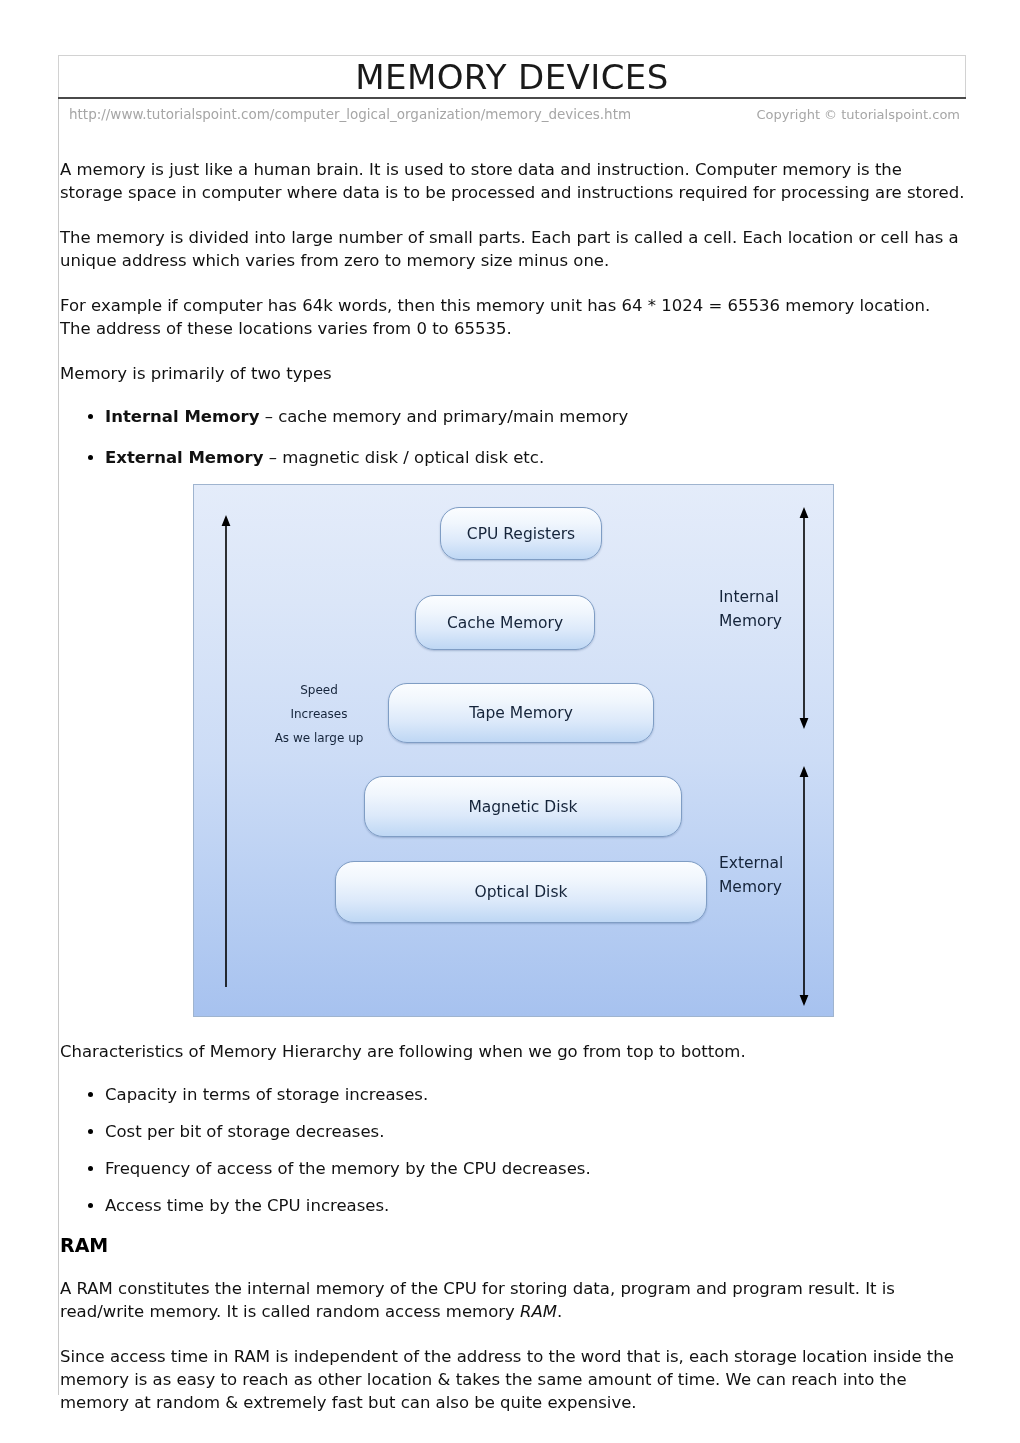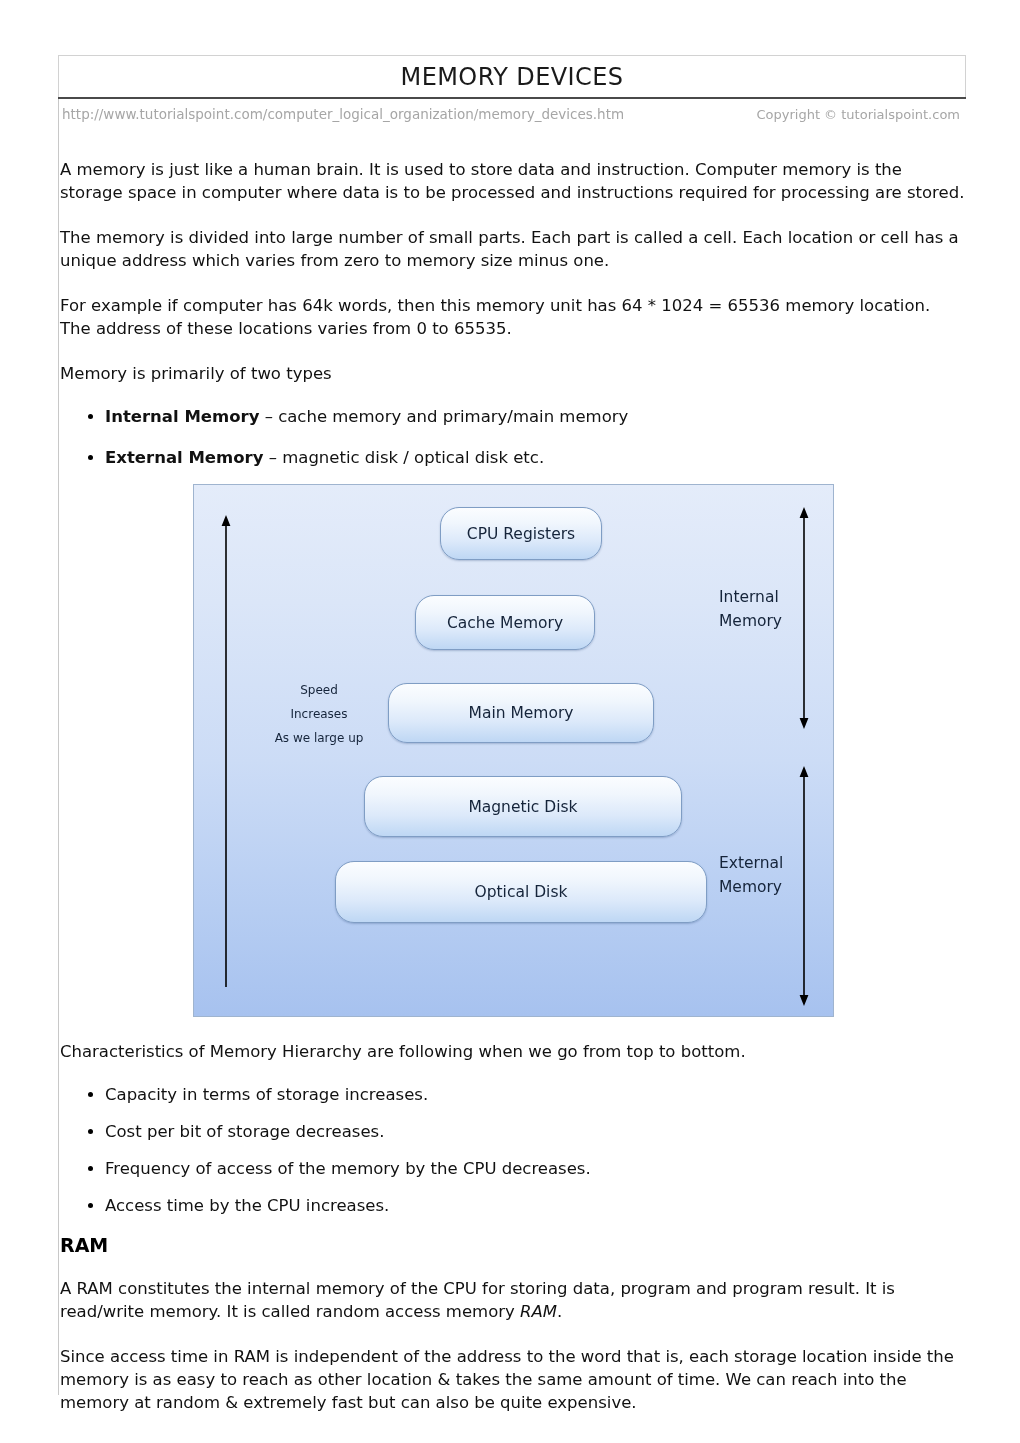--- a/index.html
+++ b/index.html
@@ -32,21 +32,21 @@
     position: absolute;
     left: 58px;
     top: 55px;
     width: 908px;
     height: 42px;
     border: 1px solid #d2d2d2;
     border-bottom: none;
     background: #ffffff;
   }
   .header-title {
-    font-size: 24px;
+    font-size: 34px;
     font-weight: 400;
     letter-spacing: 0.4px;
     text-align: center;
     line-height: 42px;
     color: #1a1a1a;
     white-space: nowrap;
   }
   .header-rule {
     position: absolute;
     left: 58px;
@@ -57,21 +57,21 @@
   }
   .header-meta {
     position: absolute;
     left: 58px;
     top: 102px;
     width: 908px;
     height: 24px;
     display: flex;
     align-items: center;
     justify-content: space-between;
-    padding: 0 4px 0 4px;
+    padding: 0 4px 0 11px;
   }
   .meta-url {
     font-size: 13.5px;
     color: #a6a6a6;
     white-space: nowrap;
   }
   .meta-copy {
     font-size: 13px;
     color: #a6a6a6;
     white-space: nowrap;
@@ -258,21 +258,21 @@
     <div>As we large  up</div>
   </div>
 
   <div class="tier tier-0">
       <span>CPU Registers</span>
     </div>
   <div class="tier tier-1">
       <span>Cache Memory</span>
     </div>
   <div class="tier tier-2">
-      <span>Main Memory</span>
+      <span>Tape Memory</span>
     </div>
   <div class="tier tier-3">
       <span>Magnetic Disk</span>
     </div>
   <div class="tier tier-4">
       <span>Optical Disk</span>
     </div>
 
   <div class="side-arrow side-arrow-internal">
     <svg class="arrow-svg" width="12" height="222" viewBox="0 0 12 222">

